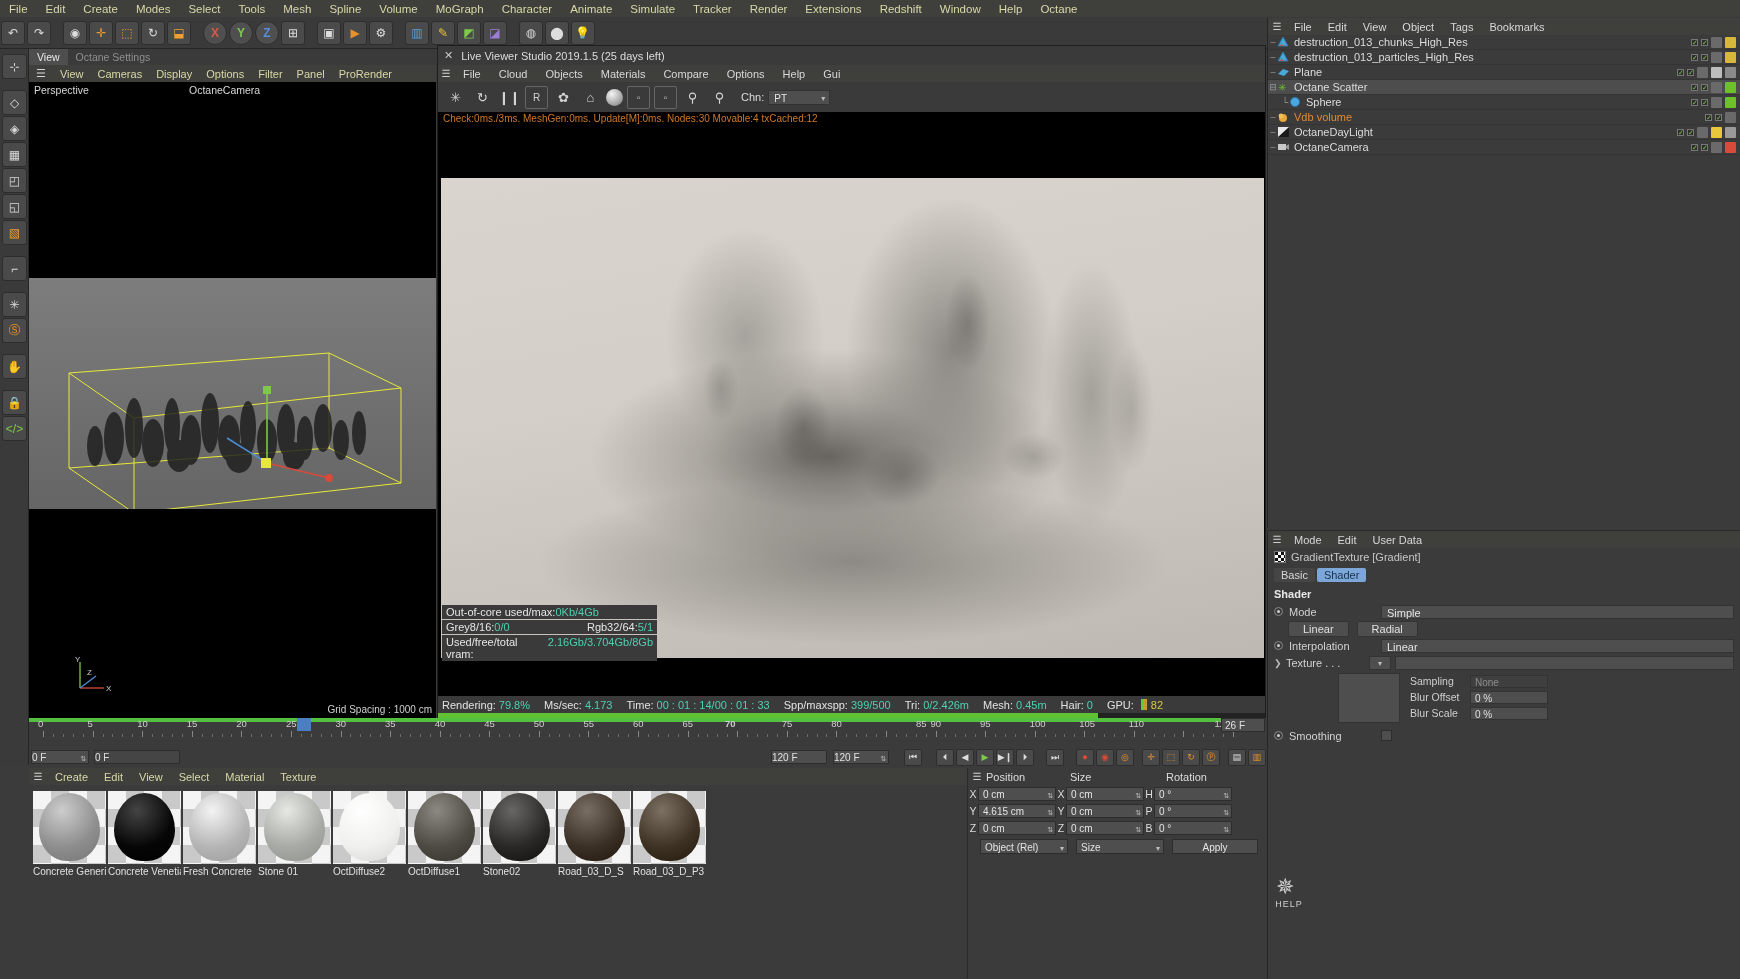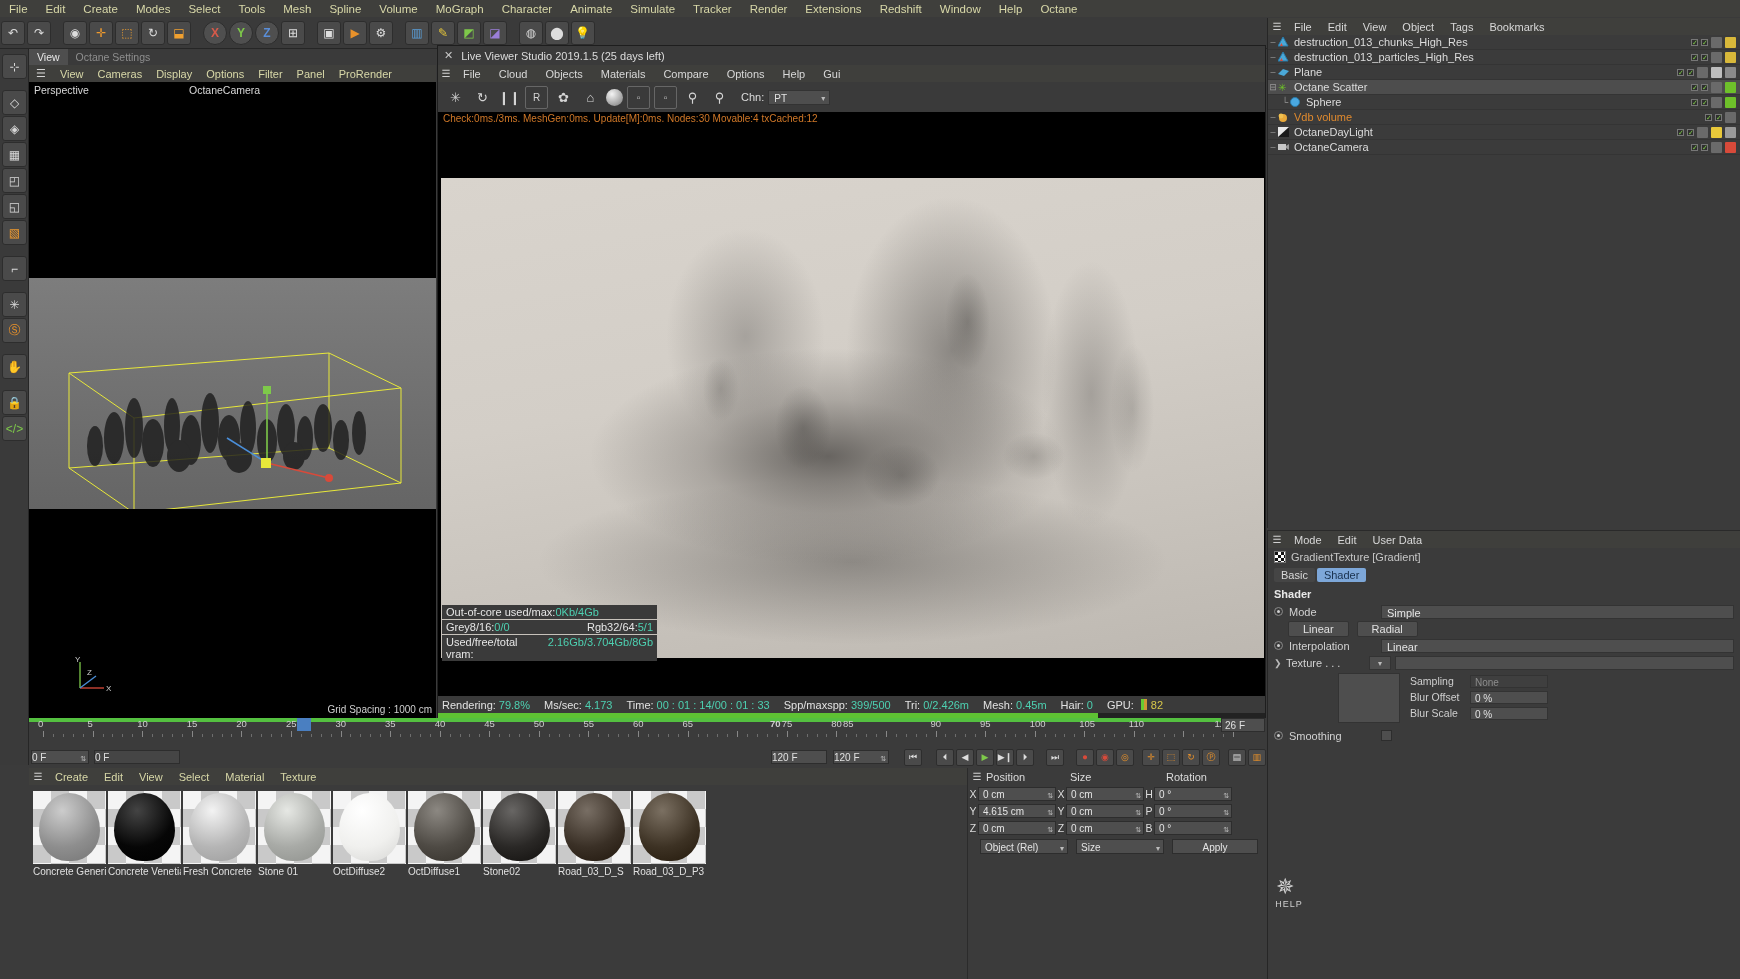--- a/index.html
+++ b/index.html
@@ -744,39 +744,39 @@
       <span class="tkmin" style="left: 618.917px;"></span>
       <span class="tkmin" style="left: 628.833px;"></span>
       <span class="tkmin" style="left: 638.75px;"></span>
       <span class="tkmin" style="left: 648.667px;"></span>
       <span class="tk" style="left: 653.583px;">65</span>
       <span class="tkm" style="left: 658.583px;"></span>
       <span class="tkmin" style="left: 668.5px;"></span>
       <span class="tkmin" style="left: 678.417px;"></span>
       <span class="tkmin" style="left: 688.333px;"></span>
       <span class="tkmin" style="left: 698.25px;"></span>
-      <span class="tk" style="left: 741px; font-weight: bold;">70</span>
+      <span class="tk" style="left: 696px; font-weight: bold;">70</span>
       <span class="tkm" style="left: 708.167px;"></span>
       <span class="tkmin" style="left: 718.083px;"></span>
       <span class="tkmin" style="left: 728px;"></span>
       <span class="tkmin" style="left: 737.917px;"></span>
       <span class="tkmin" style="left: 747.833px;"></span>
       <span class="tk" style="left: 752.75px;">75</span>
       <span class="tkm" style="left: 757.75px;"></span>
       <span class="tkmin" style="left: 767.667px;"></span>
       <span class="tkmin" style="left: 777.583px;"></span>
       <span class="tkmin" style="left: 787.5px;"></span>
       <span class="tkmin" style="left: 797.417px;"></span>
       <span class="tk" style="left: 802.333px;">80</span>
       <span class="tkm" style="left: 807.333px;"></span>
       <span class="tkmin" style="left: 817.25px;"></span>
       <span class="tkmin" style="left: 827.167px;"></span>
       <span class="tkmin" style="left: 837.083px;"></span>
       <span class="tkmin" style="left: 847px;"></span>
-      <span class="tk" style="left: 814px;">85</span>
+      <span class="tk" style="left: 887px;">85</span>
       <span class="tkm" style="left: 856.917px;"></span>
       <span class="tkmin" style="left: 866.833px;"></span>
       <span class="tkmin" style="left: 876.75px;"></span>
       <span class="tkmin" style="left: 886.667px;"></span>
       <span class="tkmin" style="left: 896.583px;"></span>
       <span class="tk" style="left: 901.5px;">90</span>
       <span class="tkm" style="left: 906.5px;"></span>
       <span class="tkmin" style="left: 916.417px;"></span>
       <span class="tkmin" style="left: 926.333px;"></span>
       <span class="tkmin" style="left: 936.25px;"></span>

